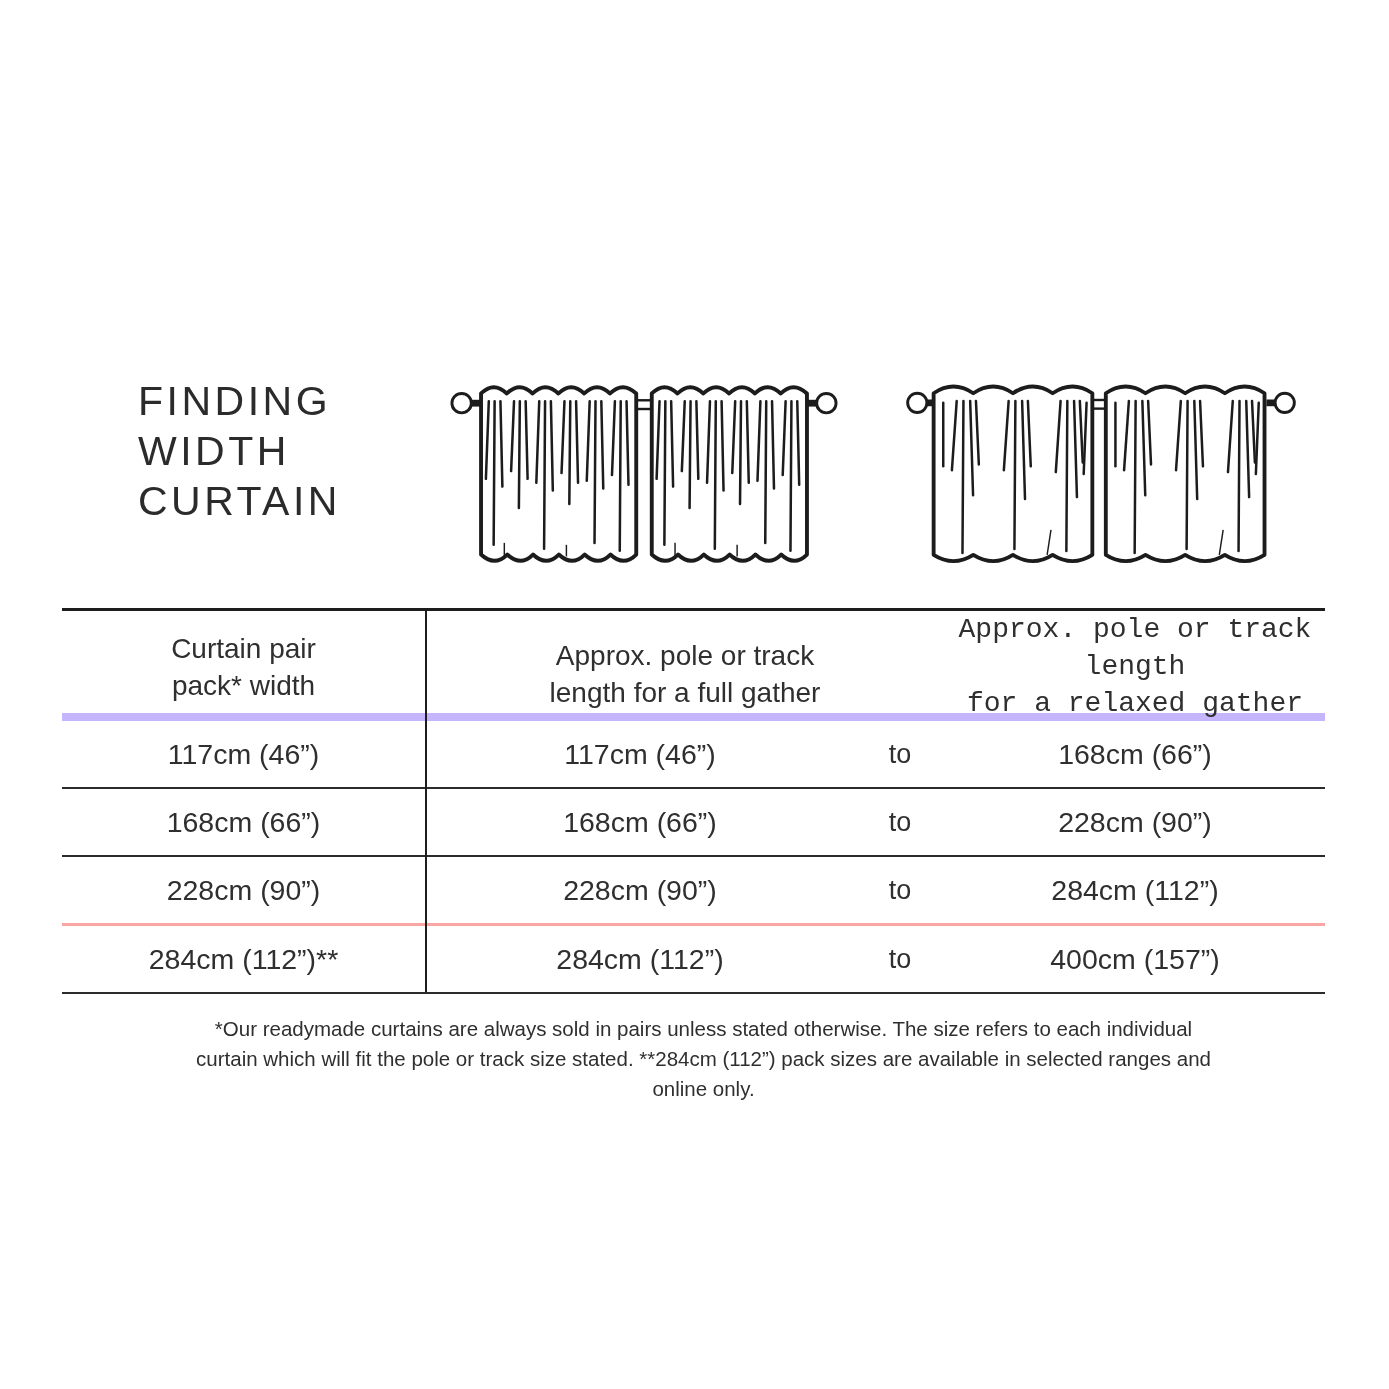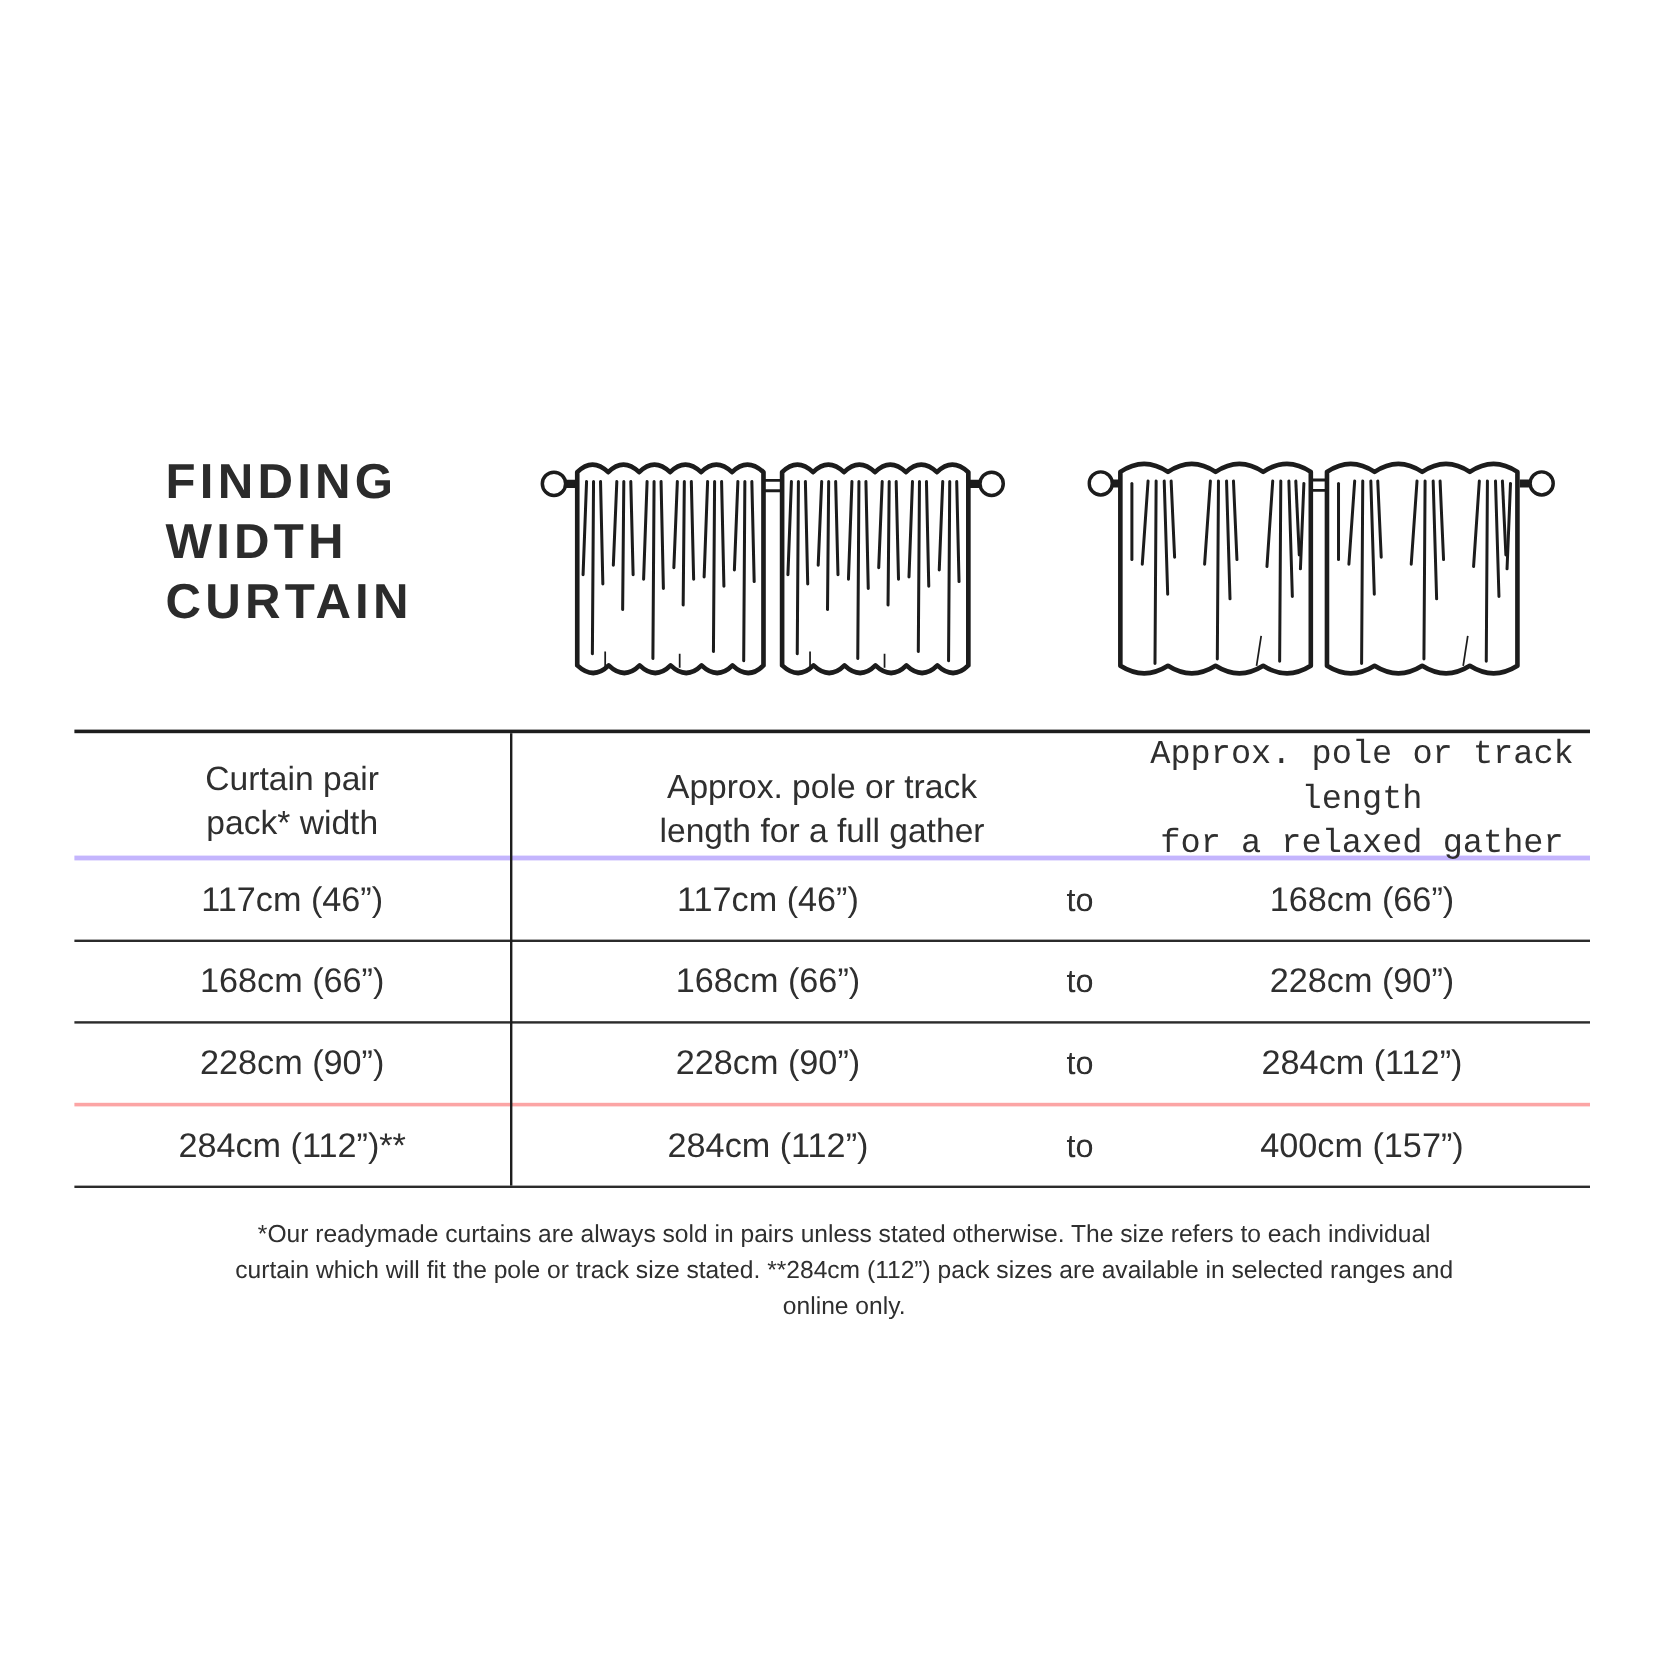--- a/index.html
+++ b/index.html
@@ -7,40 +7,40 @@
     position:relative;
     width:1389px;height:1389px;
     background:#ffffff;
     font-family:"Liberation Sans", sans-serif;
     color:#2f2f2f;
     overflow:hidden;
   }
   
   .title{
     position:absolute;left:138px;top:376px;
-    font-size:41px;font-weight:700;letter-spacing:3.5px;
+    font-size:41px;font-weight:400;letter-spacing:3.5px;
     line-height:50px;color:#2b2b2b;
   }
   
   .illus{position:absolute;top:374px;}
   .illus-full{left:450px;}
   .illus-relaxed{left:906px;}
   .illus svg{display:block;}
   
   .size-table{
     position:absolute;left:62px;top:608px;width:1263px;
     border-top:3px solid #1d1d1d;
     border-bottom:2px solid #2b2b2b;
   }
   .t-row{
     display:grid;
     grid-template-columns:363px 430px 90px 380px;
     align-items:center;
   }
-  .t-header{height:102px;border-bottom:4px solid #c4b5fd;}
+  .t-header{height:102px;border-bottom:8px solid #c4b5fd;}
   .t-data{height:66px;font-size:28.5px;}
   .t-data.sep-thin{border-top:2px solid #2b2b2b;}
   .t-data.sep-gray{border-top:3px solid #fca5a5;}
   .cell{display:flex;flex-direction:column;justify-content:center;align-items:center;text-align:center;height:100%;}
   .h-line{font-size:28px;line-height:37px;color:#2f2f2f;}
   .span2{grid-column:2 / 4;margin-top:14px;}
   .col4{grid-column:4;font-family:Liberation Mono, monospace;}
   .to-cell{font-size:27px;color:#2f2f2f;}
   .vdivider{
     position:absolute;left:363px;top:0;bottom:0;width:2px;background:#1d1d1d;

